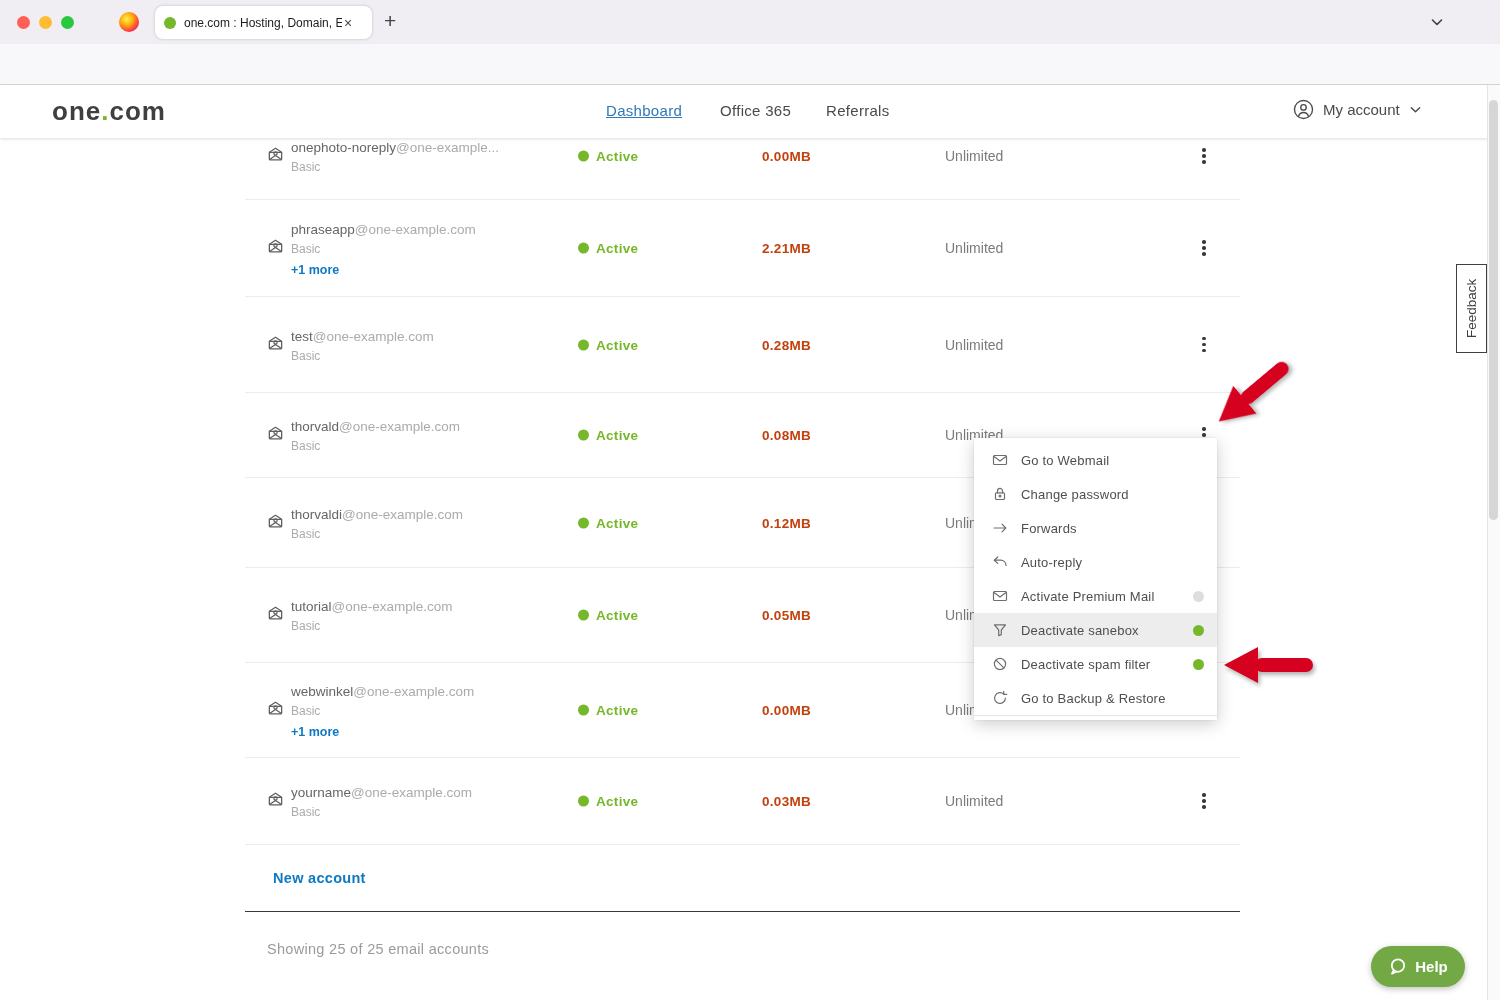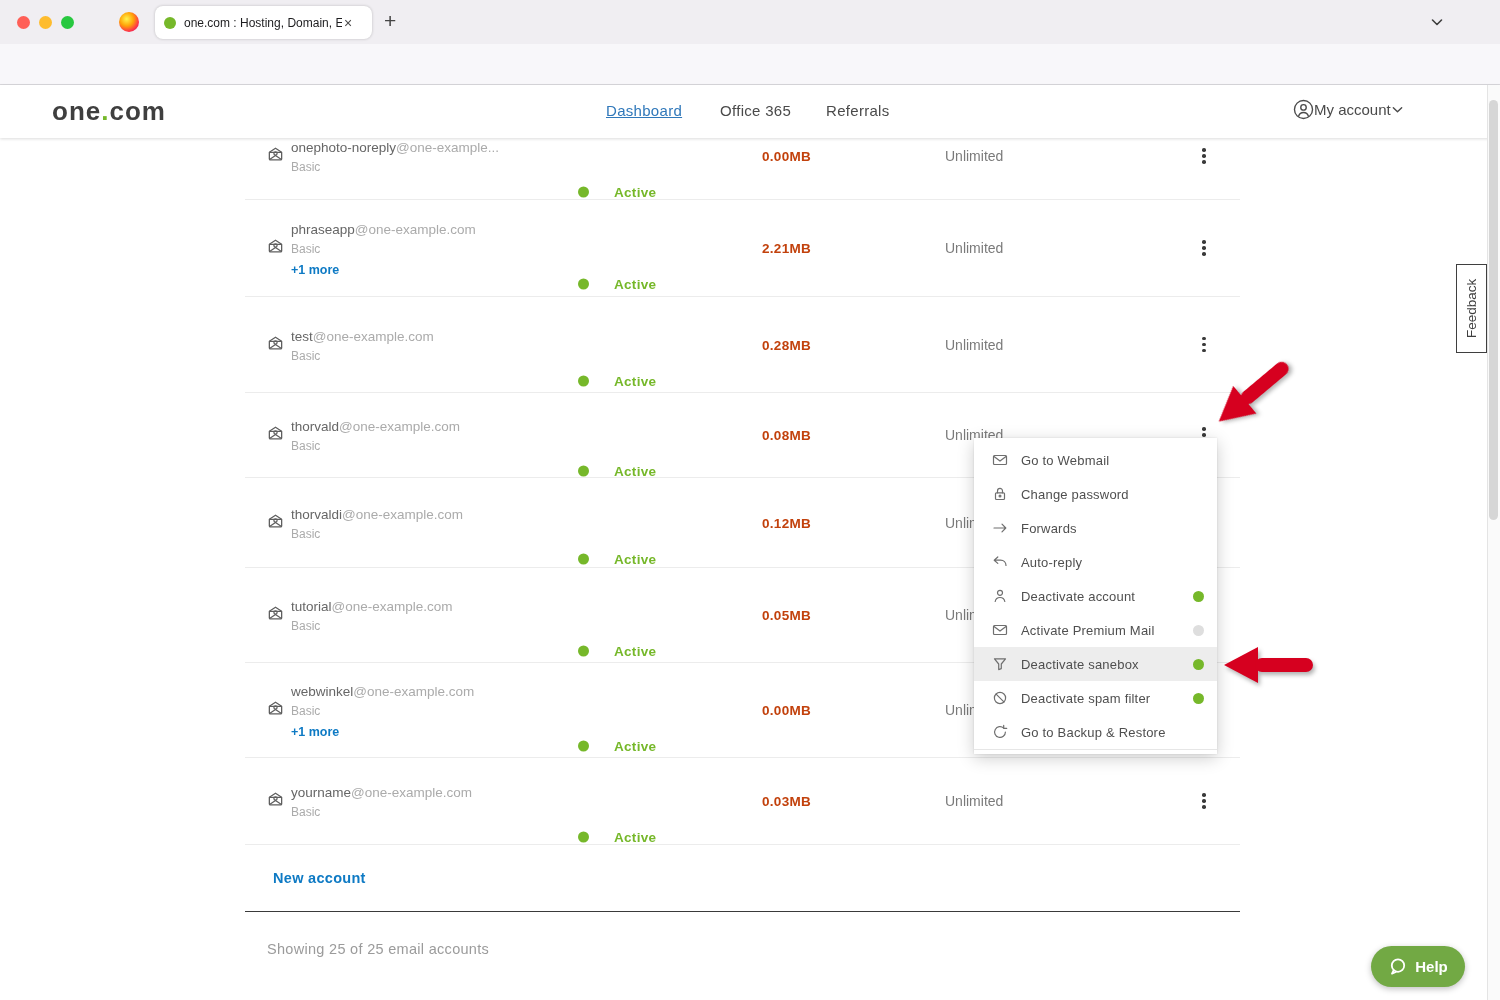--- a/index.html
+++ b/index.html
@@ -31,29 +31,29 @@
   .burger { position:absolute; left:1467px; top:57px; width:17px; }
   .burger i { display:block; height:2px; background:#3f3f3f; margin-bottom:4px; border-radius:1px; }
 
   
   .site-header { position:absolute; left:0; top:85px; width:1500px; height:53px; background:#fff; z-index:40;
     box-shadow:0 1px 3px rgba(0,0,0,.14); }
   .logo { position:absolute; left:52px; top:11px; font-size:26px; font-weight:bold; color:#3f3f3f; letter-spacing:1px; }
   .logo .dot { color:#76b82a; }
   .topnav { position:absolute; top:17px; font-size:15px; color:#4a4a4a; letter-spacing:.3px; cursor:pointer; }
   .topnav.active { color:#3078ba;text-decoration:underline; }
-  .account { position:absolute; left:1293px; top:14px; display:flex; align-items:center; 
+  .account { position:absolute; left:1293px; top:14px; display:flex; align-items:center; gap:9px;
     font-size:15px; color:#4a4a4a; cursor:pointer; }
 
   
   .row { position:absolute; left:245px; width:995px; border-bottom:1px solid #ececec; background:transparent; }
   .cell { position:absolute; top:50%; transform:translateY(-50%); }
   .c-icon { left:22px; }
   .c-email { left:46px; }
-  .c-status { left:333px; display:flex; align-items:center; gap:25px;margin-top:36px; }
+  .c-status { left:333px; display:flex; align-items:center; gap:7px; }
   .c-size { left:517px; font-size:13.5px; font-weight:bold; color:#c2410c; letter-spacing:.3px; }
   .c-limit { left:700px; font-size:14px; color:#7a7a7a; }
   .c-kebab { left:948px; width:22px; height:26px; display:flex; flex-direction:column; align-items:center;
     justify-content:center; gap:2.5px; cursor:pointer; }
   .c-kebab i { width:3.5px; height:3.5px; border-radius:50%; background:#3a3a3a; }
   .email-user { font-size:13.5px; color:#666; font-weight:500; }
   .email-domain { font-size:13.5px; color:#ababab; }
   .plan { font-size:12px; color:#ababab; margin-top:4px; }
   .more-link { font-size:12.5px; color:#0e7ac4; font-weight:bold; margin-top:7px; cursor:pointer; }
   .status-dot { width:11px; height:11px; border-radius:50%; background:#76b82a; }
@@ -389,28 +389,20 @@
     <span class="ctx-label">Forwards</span>
   </div>
   <div class="ctx-item">
     <svg class="icon" width="16" height="16" viewBox="0 0 16 16">
         <path d="M14 11.5c0-3.4-2.2-5.3-5.5-5.3H2.5M5.8 3L2.2 6.2l3.6 3.2"></path>
       </svg>
     <span class="ctx-label">Auto-reply</span>
   </div>
   <div class="ctx-item">
     <svg class="icon" width="16" height="16" viewBox="0 0 16 16">
-        <circle cx="8" cy="4.8" r="2.5"></circle>
-        <path d="M3.2 13.5c.5-2.7 2.4-4 4.8-4s4.3 1.3 4.8 4"></path>
-      </svg>
-    <span class="ctx-label">Deactivate account</span>
-    <span class="ctx-dot green"></span>
-  </div>
-  <div class="ctx-item">
-    <svg class="icon" width="16" height="16" viewBox="0 0 16 16">
         <rect x="1.5" y="3.5" width="13" height="9" rx="1"></rect>
         <path d="M2 4.5l6 4.6 6-4.6"></path>
       </svg>
     <span class="ctx-label">Activate Premium Mail</span>
     <span class="ctx-dot gray"></span>
   </div>
   <div class="ctx-item highlight">
     <svg class="icon" width="16" height="16" viewBox="0 0 16 16">
         <path d="M2.5 2.8h11L9.3 8v4.6l-2.6 1V8z"></path>
       </svg>

